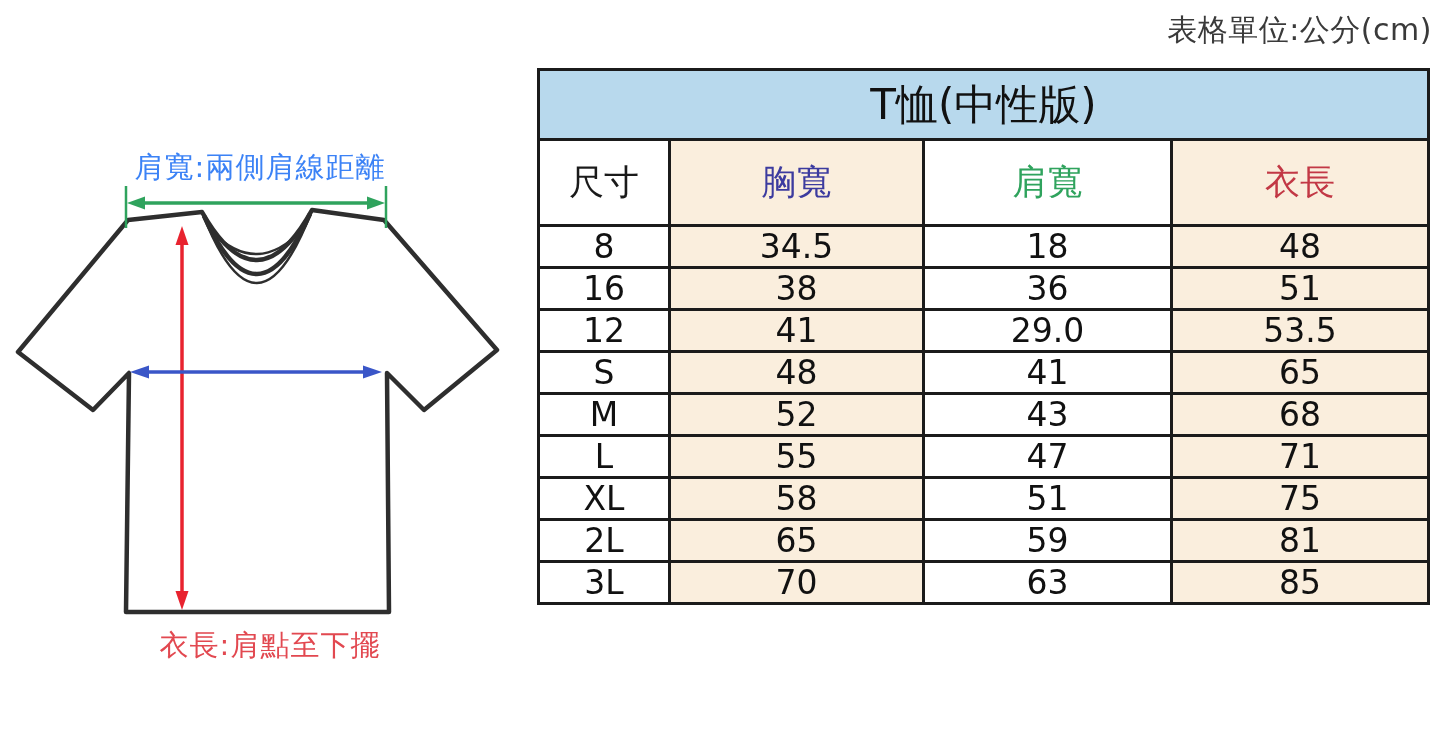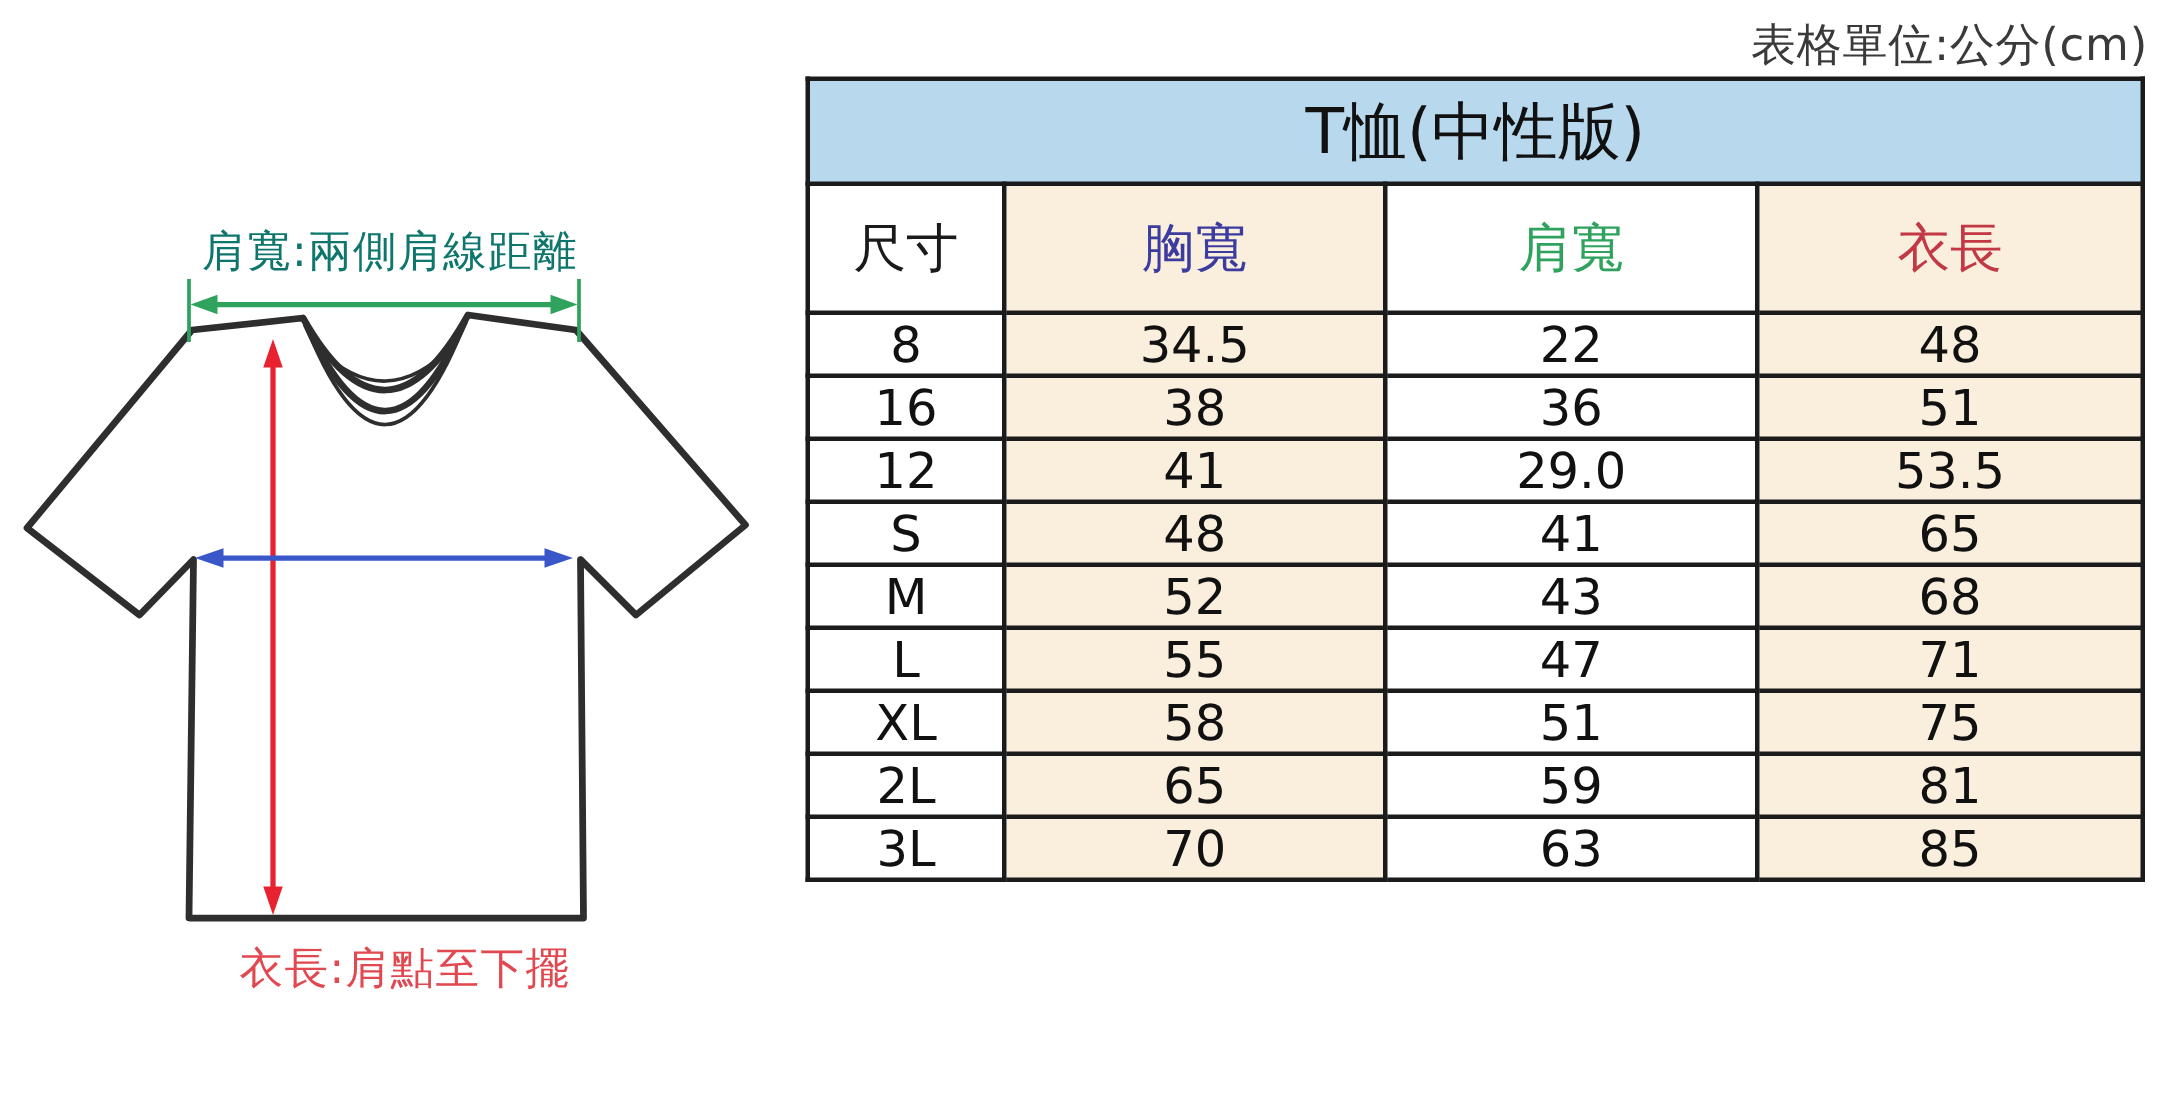--- a/index.html
+++ b/index.html
@@ -6,21 +6,21 @@
   html,body { width:1445px; height:729px; background:#ffffff; overflow:hidden; }
   body { position:relative; font-family:"DejaVu Sans","Liberation Sans",sans-serif; color:#1a1a1a; }
 
   
   .unit-note {
     position:absolute; top:10px; right:13px;
     font-size:30px; color:#3a3a3a; letter-spacing:0.5px;
   }
 
   
-  .table-wrap { position:absolute; left:537px; top:51px; }
+  .table-wrap { position:absolute; left:537px; top:68px; }
   table.size-table {
     border-collapse:collapse; table-layout:fixed; width:890px;
     background:#ffffff;
   }
   table.size-table td {
     border:3px solid #1b1b1b; text-align:center; vertical-align:middle;
     padding:0; overflow:hidden; white-space:nowrap;
   }
   td.title-cell  { height:70px; background:#b8d9ed; font-size:42px; color:#111; }
   tr.header-row td { height:86px; font-size:35px; }
@@ -32,21 +32,21 @@
   .bg-cream { background:#faeedd; }
   .bg-white { background:#ffffff; }
   .t-chest    { color:#3c3b9f; }
   .t-shoulder { color:#2fa35d; }
   .t-length   { color:#c23845; }
 
   
   .diagram { position:absolute; left:0; top:140px; width:530px; height:560px; }
   .diagram svg { position:absolute; left:0; top:0; }
   .dlabel { position:absolute; text-align:center; font-size:29px; letter-spacing:1px; }
-  .dlabel-shoulder { left:0px;  top:8px;   width:520px; color:#0f766e; }
+  .dlabel-shoulder { left:0px;  top:8px;   width:520px; color:#3b82f6; }
   .dlabel-chest    { left:60px; top:243px; width:460px; color:#7b8bd8; }
   .dlabel-length   { left:10px; top:486px; width:520px; color:#e24850; }
 </style>
 </head>
 <body>
 
 <div class="diagram">
   <svg width="530" height="560" viewBox="0 0 530 560">
 
     <g fill="#ffffff" stroke="#2e2e2e" stroke-width="4.5" stroke-linejoin="round">
@@ -111,21 +111,21 @@
       </tr>
       <tr class="header-row">
         <td class="bg-white">尺寸</td>
         <td class="bg-cream t-chest">胸寬</td>
         <td class="bg-white t-shoulder">肩寬</td>
         <td class="bg-cream t-length">衣長</td>
       </tr>
       <tr class="data-row">
         <td class="bg-white">8</td>
         <td class="bg-cream">34.5</td>
-        <td class="bg-white">22</td>
+        <td class="bg-white">18</td>
         <td class="bg-cream">48</td>
       </tr>
       <tr class="data-row">
         <td class="bg-white">16</td>
         <td class="bg-cream">38</td>
         <td class="bg-white">36</td>
         <td class="bg-cream">51</td>
       </tr>
       <tr class="data-row">
         <td class="bg-white">12</td>

